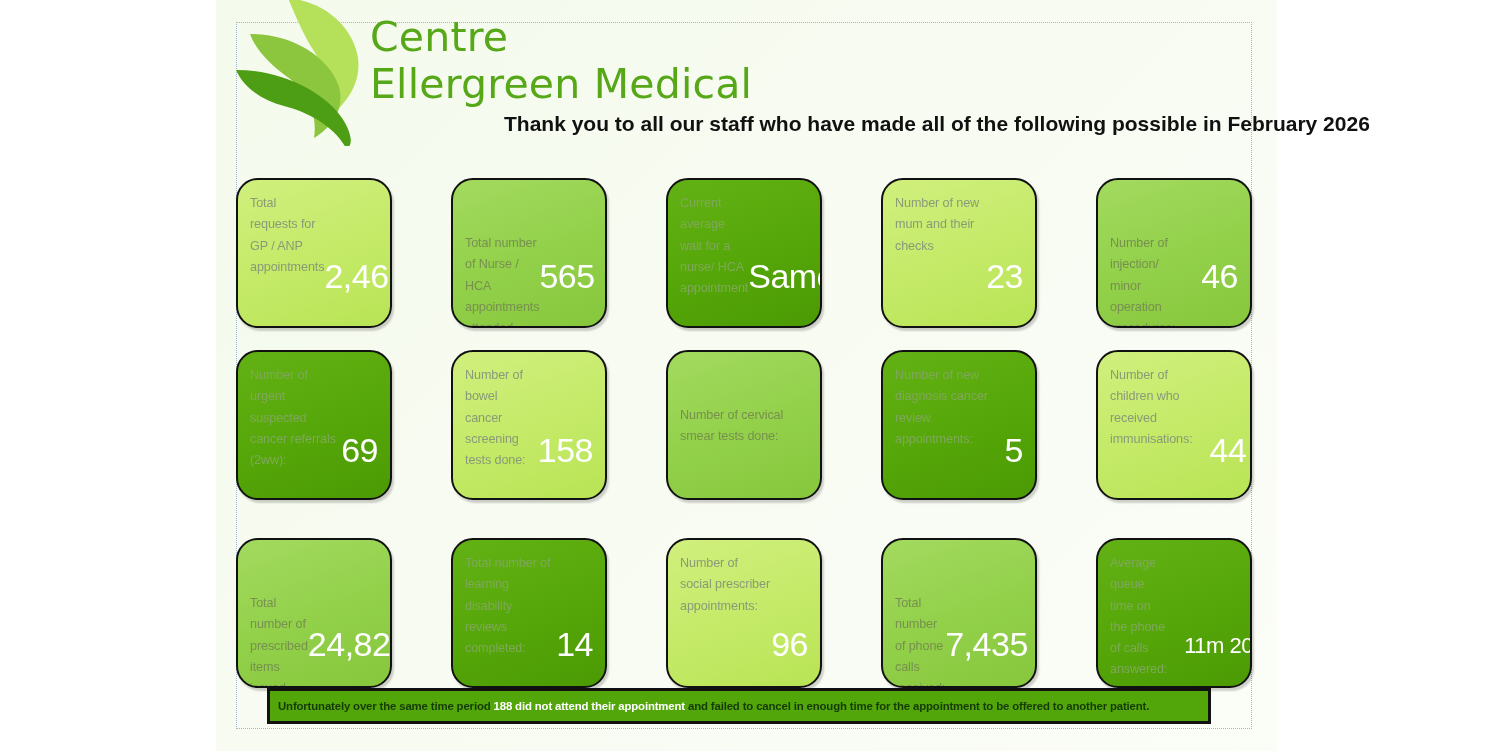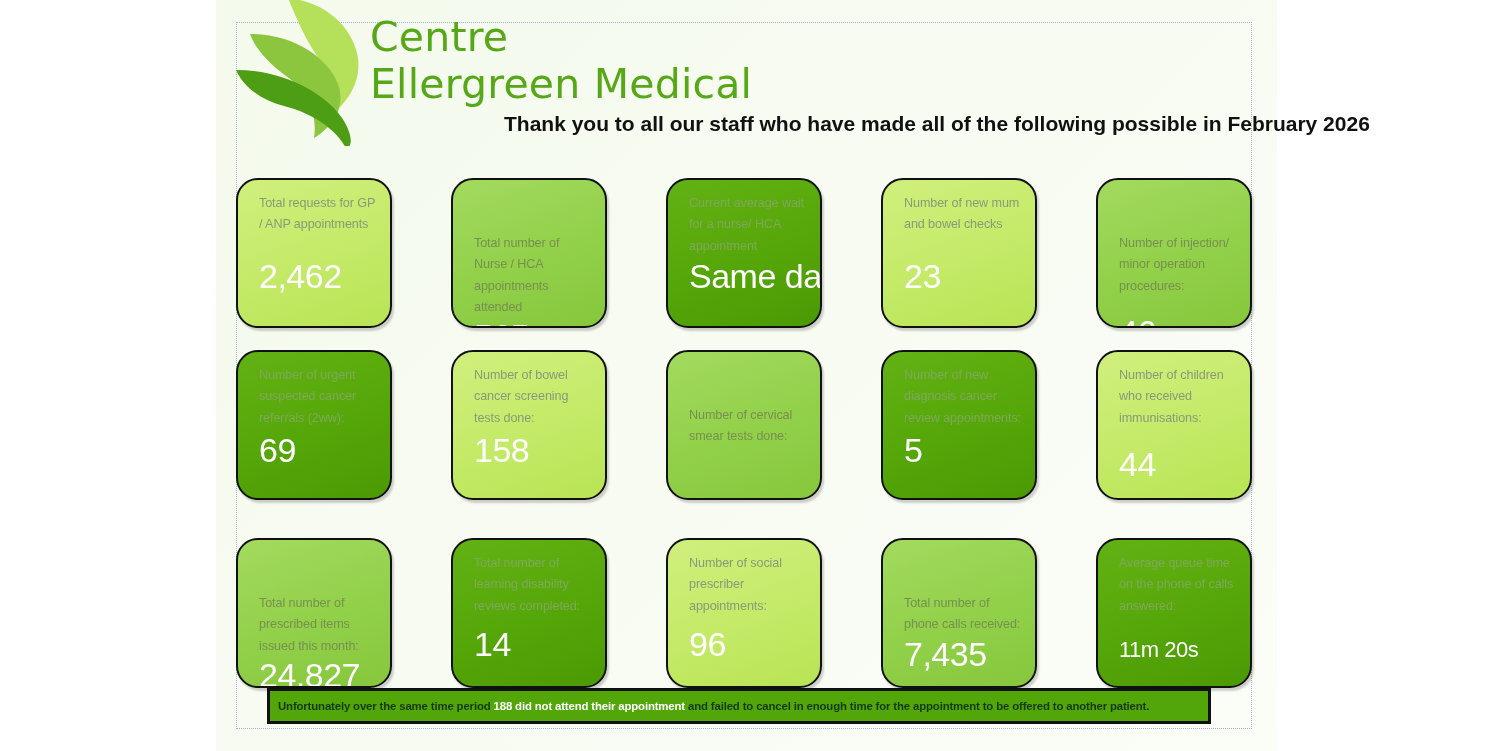--- a/index.html
+++ b/index.html
@@ -46,22 +46,22 @@
   .row-1{top:172px;height:150px;}
   .row-2{top:360px;height:150px;}
 
   .card{
     position:relative;
     width:158px;height:100%;
     margin-right:59px;
     border:2.5px solid #111111;
     border-radius:22px;
     box-sizing:border-box;
-    padding:13px 12px 10px 21px;
-    display:flex;flex-direction:column;
+    padding:13px 12px 10px 12px;
+    display:flex;flex-direction:row;
     overflow:hidden;
     box-shadow:2px 3px 2px rgba(0,0,0,0.18);
   }
   .card:last-child{margin-right:0;gap:17px;}
 
   .card.tone-light{
     background:linear-gradient(160deg,#d0ef7d 0%,#c6eb6b 45%,#b9e455 100%);
   }
   .card.tone-mid{
     background:linear-gradient(160deg,#a3da5f 0%,#93d14b 50%,#86c73c 100%);
@@ -147,21 +147,21 @@
       </div>
       <div class="card tone-mid">
         <div class="card-label">Total number of Nurse / HCA appointments attended</div>
         <div class="card-value sz-xl">565</div>
       </div>
       <div class="card tone-dark">
         <div class="card-label">Current average wait for a nurse/ HCA appointment</div>
         <div class="card-value sz-xl">Same day</div>
       </div>
       <div class="card tone-light">
-        <div class="card-label">Number of new mum and bowel checks</div>
+        <div class="card-label">Number of new mum and their checks</div>
         <div class="card-value sz-xl">23</div>
       </div>
       <div class="card tone-mid">
         <div class="card-label">Number of injection/ minor operation procedures:</div>
         <div class="card-value sz-xl">46</div>
       </div>
     </div>
 
     <div class="row row-1">
       <div class="card tone-dark">

